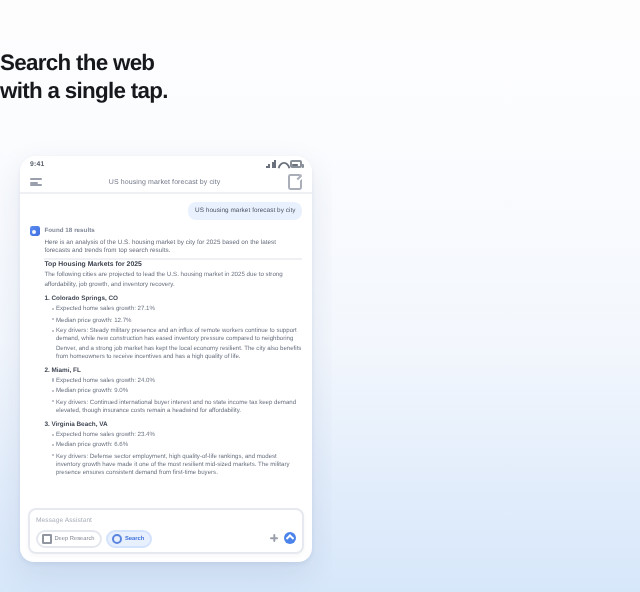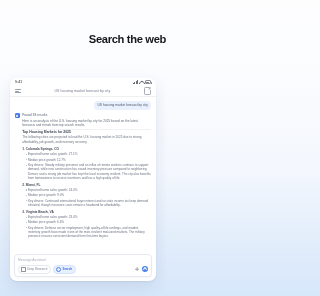--- a/index.html
+++ b/index.html
@@ -15,21 +15,21 @@
     position: relative;
   }
 
   
   .hero {
     position: absolute;
     top: 0; left: 0; right: 0;
     height: 78px;
     display: flex;
     flex-direction: column;
-    align-items: flex-end;
+    align-items: flex-start;
     justify-content: center;
   }
   .hero-line {
     font-size: 11.2px;
     font-weight: 700;
     color: #17181c;
     letter-spacing: -0.35px;
     line-height: 14.2px;
     white-space: nowrap;
   }
@@ -374,20 +374,21 @@
     border-left: .7px solid #fff;
     border-top: .7px solid #fff;
     transform: translate(-50%, -40%) rotate(45deg);
   }
 </style>
 </head>
 <body>
 
 <div class="hero">
   <div class="hero-line">Search the web</div>
+  <div class="hero-line">with a single tap.</div>
 </div>
 
 <div class="device">
 
   <div class="statusbar">
     <div class="sb-time">9:41</div>
     <div class="sb-icons">
       <span class="sb-signal">
           <i></i>
           <i></i>

